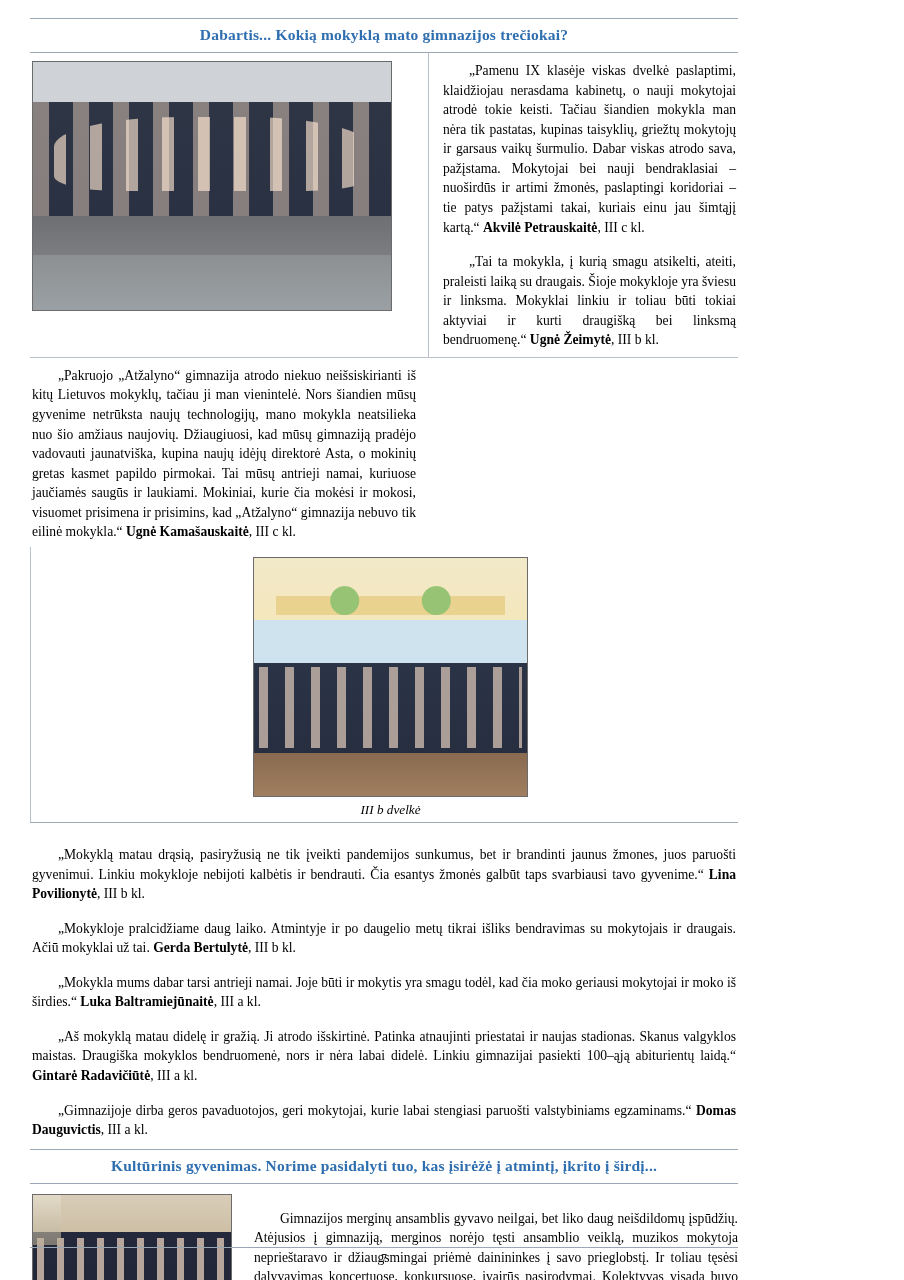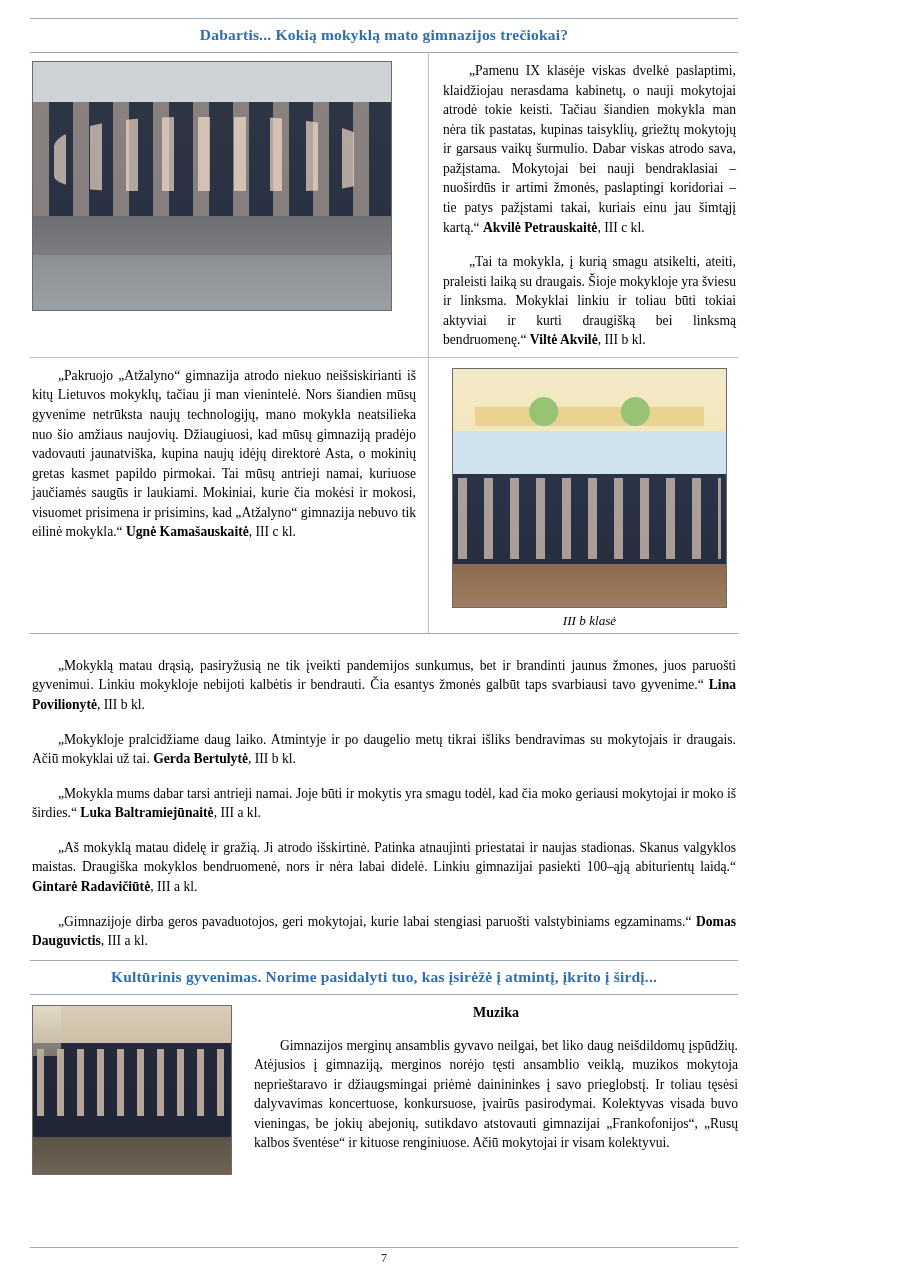--- a/index.html
+++ b/index.html
@@ -134,21 +134,21 @@
         rgba(240,214,194,0.9) 0 7px,
         rgba(20,24,34,0.0) 7px 20px);
     opacity: .8;
   }
   .photo-3::after {
     content: "";
     position: absolute; left: 0; top: 0; width: 14%; height: 30%;
     background: linear-gradient(to bottom, #e8e2d2, #b8ad93);
     opacity: .6;
   }
-  .mid-cols { display: flex; align-items: stretch; }
+  .mid-cols { display: flex; align-items: stretch; flex-direction: column; }
   .mid-left { width: 398px; box-sizing: border-box; padding: 8px 12px 4px 2px; }
   .mid-right {
     flex: 1; box-sizing: border-box; padding: 10px 2px 4px 14px;
     border-left: 1px solid #b8c2cc; text-align: center;
   }
   .full {
     padding: 7px 2px 8px 2px;
   }
   .music-wrap { display: flex; align-items: flex-start; padding-top: 10px; }
   .music-photo-col { width: 216px; padding-left: 2px; box-sizing: border-box; }
@@ -179,35 +179,35 @@
   <div class="rule"></div>
 
   <div class="cols">
     <div class="col-left">
       <div class="centered-img">
         <div class="photo photo-1"></div>
       </div>
     </div>
     <div class="col-right">
       <p class="body first"><span>„Pamenu IX klasėje viskas dvelkė paslaptimi, klaidžiojau nerasdama kabinetų, o nauji mokytojai atrodė tokie keisti. Tačiau šiandien mokykla man nėra tik pastatas, kupinas taisyklių, griežtų mokytojų ir garsaus vaikų šurmulio. Dabar viskas atrodo sava, pažįstama. Mokytojai bei nauji bendraklasiai – nuoširdūs ir artimi žmonės, paslaptingi koridoriai – tie patys pažįstami takai, kuriais einu jau šimtąjį kartą.“ </span><span class="sig">Akvilė Petrauskaitė</span><span>, III c kl.</span></p>
-      <p class="body"><span>„Tai ta mokykla, į kurią smagu atsikelti, ateiti, praleisti laiką su draugais. Šioje mokykloje yra šviesu ir linksma. Mokyklai linkiu ir toliau būti tokiai aktyviai ir kurti draugišką bei linksmą bendruomenę.“ </span><span class="sig">Viltė Akvilė</span><span>, III b kl.</span></p>
+      <p class="body"><span>„Tai ta mokykla, į kurią smagu atsikelti, ateiti, praleisti laiką su draugais. Šioje mokykloje yra šviesu ir linksma. Mokyklai linkiu ir toliau būti tokiai aktyviai ir kurti draugišką bei linksmą bendruomenę.“ </span><span class="sig">Ugnė Žeimytė</span><span>, III b kl.</span></p>
     </div>
   </div>
 
   <div class="rule rule-thin"></div>
 
   <div class="mid-cols">
     <div class="mid-left">
       <p class="body first"><span>„Pakruojo „Atžalyno“ gimnazija atrodo niekuo neišsiskirianti iš kitų Lietuvos mokyklų, tačiau ji man vienintelė. Nors šiandien mūsų gyvenime netrūksta naujų technologijų, mano mokykla neatsilieka nuo šio amžiaus naujovių. Džiaugiuosi, kad mūsų gimnaziją pradėjo vadovauti jaunatviška, kupina naujų idėjų direktorė Asta, o mokinių gretas kasmet papildo pirmokai. Tai mūsų antrieji namai, kuriuose jaučiamės saugūs ir laukiami. Mokiniai, kurie čia mokėsi ir mokosi, visuomet prisimena ir prisimins, kad „Atžalyno“ gimnazija nebuvo tik eilinė mokykla.“ </span><span class="sig">Ugnė Kamašauskaitė</span><span>, III c kl.</span></p>
     </div>
     <div class="mid-right">
       <div class="centered-img">
         <div class="photo photo-2" style="margin:0 auto;"></div>
       </div>
-      <div class="caption">III b klasė</div>
+      <div class="caption">III b dvelkė</div>
     </div>
   </div>
 
   <div class="rule"></div>
 
   <div class="full">
     <p class="body"><span>„Mokyklą matau drąsią, pasiryžusią ne tik įveikti pandemijos sunkumus, bet ir brandinti jaunus žmones, juos paruošti gyvenimui. Linkiu mokykloje nebijoti kalbėtis ir bendrauti. Čia esantys žmonės galbūt taps svarbiausi tavo gyvenime.“ </span><span class="sig">Lina Povilionytė</span><span>, III b kl.</span></p>
     <p class="body"><span>„Mokykloje pralcidžiame daug laiko. Atmintyje ir po daugelio metų tikrai išliks bendravimas su mokytojais ir draugais. Ačiū mokyklai už tai. </span><span class="sig">Gerda Bertulytė</span><span>, III b kl.</span></p>
     <p class="body"><span>„Mokykla mums dabar tarsi antrieji namai. Joje būti ir mokytis yra smagu todėl, kad čia moko geriausi mokytojai ir moko iš širdies.“ </span><span class="sig">Luka Baltramiejūnaitė</span><span>, III a kl.</span></p>
     <p class="body"><span>„Aš mokyklą matau didelę ir gražią. Ji atrodo išskirtinė. Patinka atnaujinti priestatai ir naujas stadionas. Skanus valgyklos maistas. Draugiška mokyklos bendruomenė, nors ir nėra labai didelė. Linkiu gimnazijai pasiekti 100–ąją abiturientų laidą.“ </span><span class="sig">Gintarė Radavičiūtė</span><span>, III a kl.</span></p>
@@ -218,21 +218,20 @@
 
   <div class="section-title">Kultūrinis gyvenimas. Norime pasidalyti tuo, kas įsirėžė į atmintį, įkrito į širdį...</div>
 
   <div class="rule"></div>
 
   <div class="music-wrap">
     <div class="music-photo-col">
       <div class="photo photo-3"></div>
     </div>
     <div class="music-text-col">
-      <p class="music-title">Muzika</p>
       <p class="body">Gimnazijos merginų ansamblis gyvavo neilgai, bet liko daug neišdildomų įspūdžių. Atėjusios į gimnaziją, merginos norėjo tęsti ansamblio veiklą, muzikos mokytoja neprieštaravo ir džiaugsmingai priėmė dainininkes į savo prieglobstį. Ir toliau tęsėsi dalyvavimas koncertuose, konkursuose, įvairūs pasirodymai. Kolektyvas visada buvo vieningas, be jokių abejonių, sutikdavo atstovauti gimnazijai „Frankofonijos“, „Rusų kalbos šventėse“ ir kituose renginiuose. Ačiū mokytojai ir visam kolektyvui.</p>
     </div>
   </div>
 
   <div class="footer">
     <span>7</span>
   </div>
 
 </div>
 

